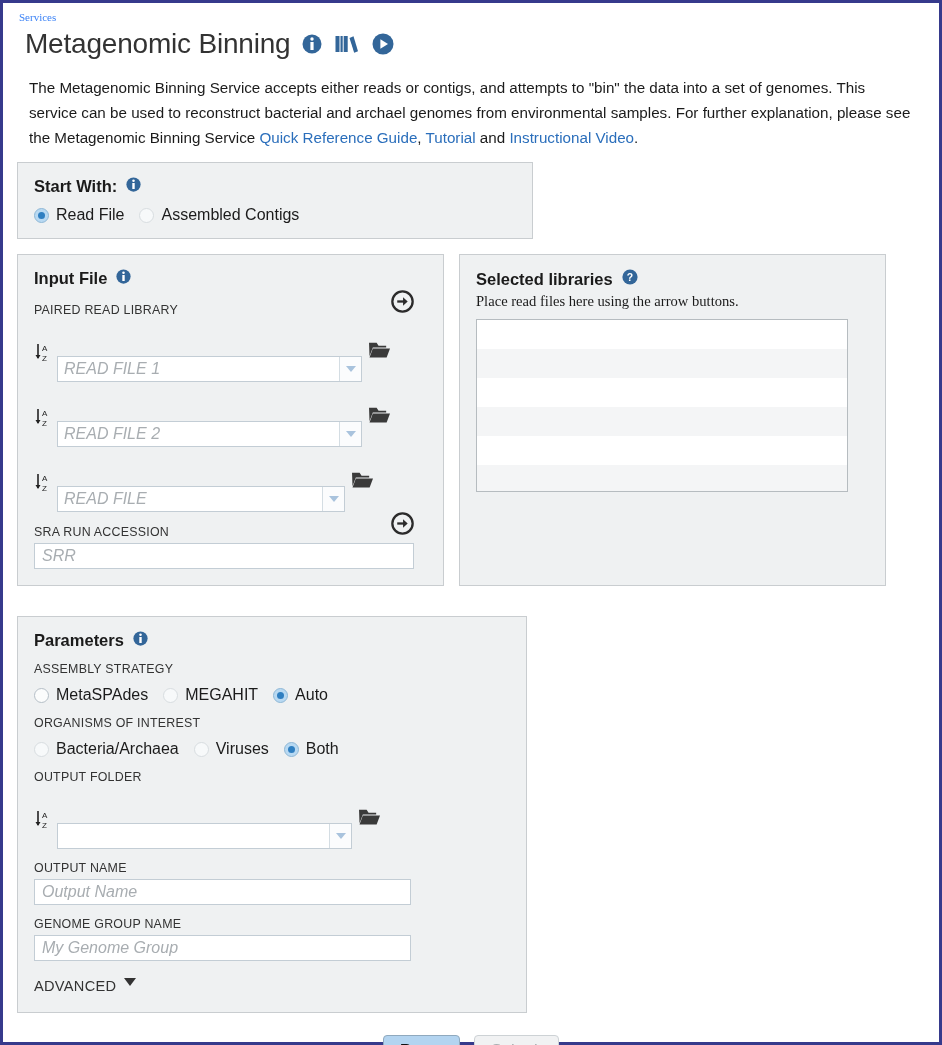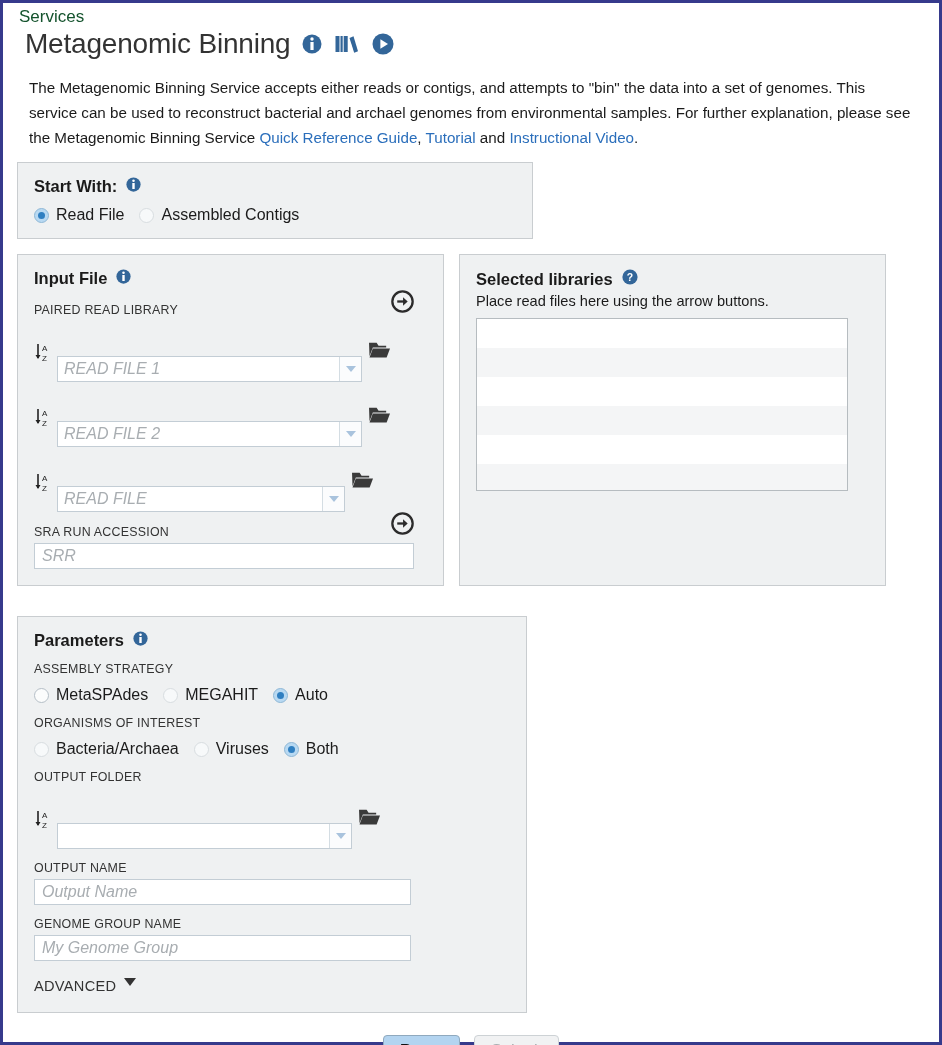--- a/index.html
+++ b/index.html
@@ -17,24 +17,25 @@
     background: #ffffff;
     padding: 0;
     position: relative;
   }
   .inner {
     padding: 6px 14px 0 14px;
   }
 
   
   .breadcrumb {
-    font-size: 17px;
-    color: #14532d;
+    font-size: 11px;
+    color: #3b82f6;
     line-height: 16px;
     padding-left: 2px;
+    font-family: Liberation Serif, serif;
   }
   .title-row {
     display: flex;
     align-items: center;
     gap: 12px;
     padding-left: 8px;
     margin-top: 2px;
   }
   .page-title {
     font-size: 28px;
@@ -162,21 +163,21 @@
     border: 1px solid #c3cdd5;
     height: 26px;
     display: flex; align-items: center;
     padding: 8px 7px;
     font-size: 16px;
     font-style: italic;
     color: #a8adb1;
   }
   #sra-input { width: 380px; margin-top: 4px; }
 
-  .hint { font-size: 14.6px; color: #1b1b1b; margin: 4px 0 9px 0; }
+  .hint { font-size: 14.6px; color: #1b1b1b; margin: 4px 0 9px 0; font-family: Liberation Serif, serif; }
   .listbox {
     border: 1px solid #b6bcc0;
     background: #ffffff;
     height: 173px;
     width: 372px;
     overflow: hidden;
   }
   .listbox .lrow { height: 29px; background: #ffffff; }
   .listbox .lrow.alt { background: #f4f5f6; }
 

